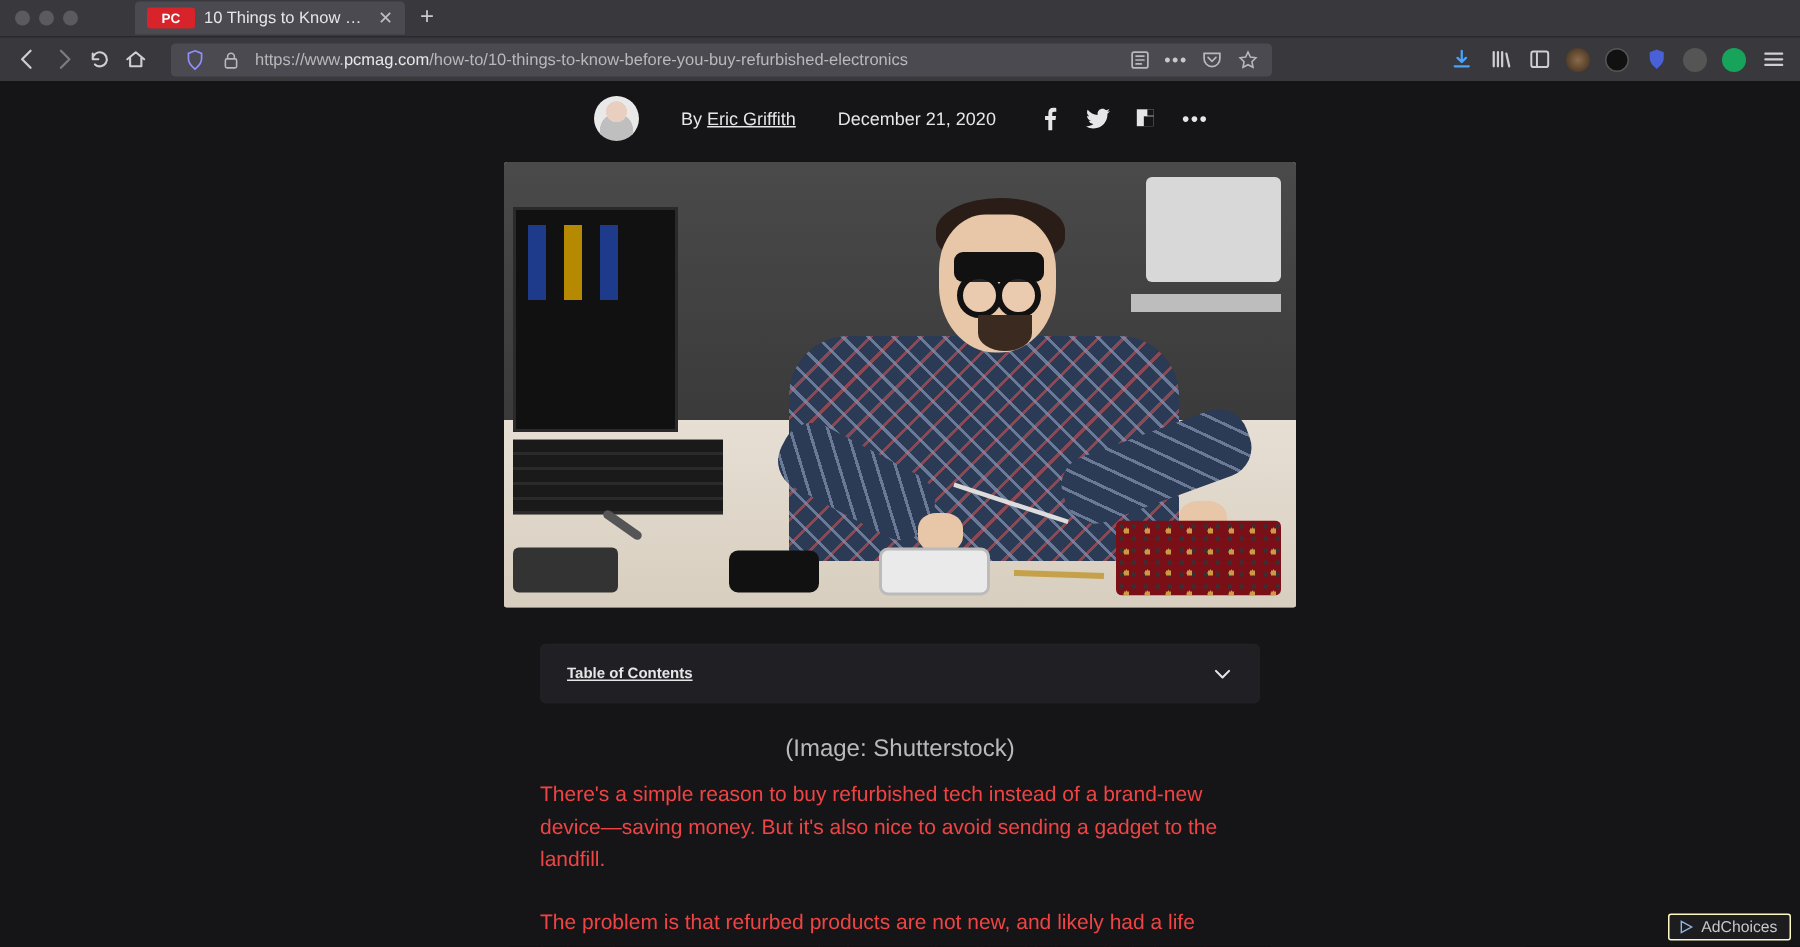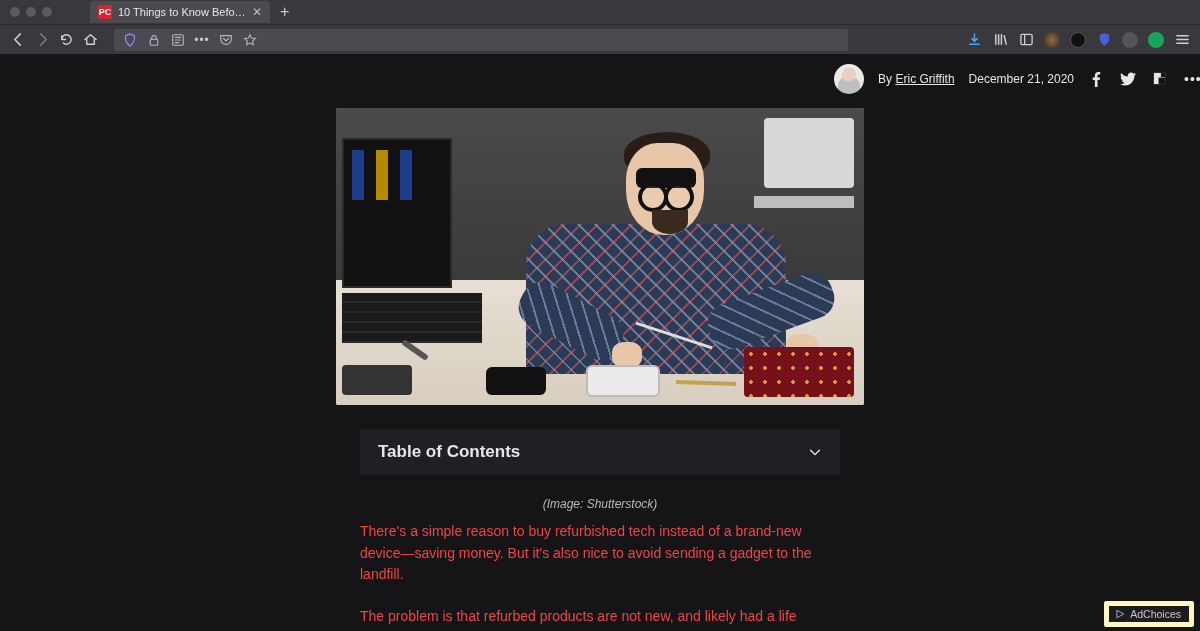--- a/index.html
+++ b/index.html
@@ -3,35 +3,35 @@
 <meta charset="utf-8">
 <style>
   * { margin: 0; padding: 0; box-sizing: border-box; }
   html, body { width: 1200px; height: 631px; overflow: hidden; font-family: -apple-system, BlinkMacSystemFont, "Segoe UI", Arial, sans-serif; background: #111; }
   
   .chrome { background: #38383d; color: #c9c9cc; }
   .tabstrip { height: 24px; display: flex; align-items: center; padding: 0 6px; }
   .traffic { display: flex; gap: 6px; padding: 0 8px 0 4px; }
   .dot { width: 10px; height: 10px; border-radius: 50%; background: #5b5b5f; }
   .tab { display: flex; align-items: center; gap: 6px; background: #4a4a50; height: 22px; padding: 0 8px; border-top-left-radius: 3px; border-top-right-radius: 3px; margin-left: 30px; font-size: 11px; color: #e6e6e8; max-width: 180px; }
-  .favicon { width: 14px; height: 14px; background: #d8232a; color: #fff; font-size: 9px; font-weight: 700; display: flex; align-items: center; justify-content: center; border-radius: 2px; }
+  .favicon { width: 32px; height: 14px; background: #d8232a; color: #fff; font-size: 9px; font-weight: 700; display: flex; align-items: center; justify-content: center; border-radius: 2px; }
   .tab-title { white-space: nowrap; overflow: hidden; text-overflow: ellipsis; flex: 1; }
   .tab-close { font-size: 12px; color: #bdbdc0; }
   .newtab { margin-left: 10px; font-size: 16px; color: #c9c9cc; }
   .navbar { height: 30px; background: #38383d; display: flex; align-items: center; gap: 8px; padding: 0 10px; border-top: 1px solid #2a2a2e; }
   .nav-icon { width: 16px; height: 16px; display: flex; align-items: center; justify-content: center; color: #c9c9cc; }
   .nav-icon.dis { opacity: .45; }
   .urlbar { flex: 1; height: 22px; background: #4a4a50; border-radius: 3px; display: flex; align-items: center; padding: 0 8px; gap: 8px; font-size: 11px; color: #b9b9bc; margin: 0 110px 0 8px; }
   .url-text { flex: 1; white-space: nowrap; overflow: hidden; }
   .url-text .host { color: #e8e8ea; }
   .right-icons { display: flex; align-items: center; gap: 10px; margin-left: auto; }
   .ext { width: 16px; height: 16px; border-radius: 50%; }
   
   .page { background: #151518; color: #e6e6e8; height: 577px; overflow: hidden; position: relative; }
-  .byline { display: flex; align-items: center; justify-content: flex-end; gap: 14px; padding: 10px 0 14px; font-size: 12px; }
+  .byline { display: flex; align-items: center; justify-content: center; gap: 28px; padding: 10px 0 14px; font-size: 12px; }
   .avatar { width: 30px; height: 30px; border-radius: 50%; background: radial-gradient(circle at 50% 35%, #e9cfbf 0 28%, transparent 29%), radial-gradient(circle at 50% 75%, #bfbfbf 0 40%, transparent 41%), #e9e9e9; }
   .author a { color: #e6e6e8; text-decoration: underline; }
   .share { display: flex; align-items: center; gap: 16px; }
   .share-ic { width: 16px; height: 16px; color: #e6e6e8; }
   .hero-wrap { display: flex; justify-content: center; }
   .hero { width: 528px; height: 297px; background: #cfc8bf; position: relative; overflow: hidden; border-radius: 2px; }
   
   .hero .bg-shelf { position:absolute; left:0; right:0; top:0; height:60%; background: linear-gradient(#4a4a4a,#3a3a3a); }
   .hero .desk { position:absolute; left:0; right:0; bottom:0; height:42%; background: linear-gradient(#e7dfd4,#d7cebf); }
   .hero .pcu { position:absolute; left:6px; top:30px; width:110px; height:150px; background:#111; border:2px solid #2a2a2a; }
@@ -53,24 +53,24 @@
   .hero .hand-l { position:absolute; left:156px; top:214px; width:30px; height:26px; background:#e8c6a8; border-radius:40%; }
   .hero .hand-r { position:absolute; left:330px; top:206px; width:32px; height:26px; background:#e8c6a8; border-radius:40%; }
   .hero .tool { position:absolute; left:178px; top:206px; width:80px; height:3px; background:#ddd; transform:rotate(18deg);}
   .hero .solder { position:absolute; left:6px; bottom:10px; width:70px; height:30px; background:#333; border-radius:4px;}
   .hero .solder::after{content:"";position:absolute;left:58px;top:-18px;width:30px;height:6px;background:#555;transform:rotate(35deg);border-radius:3px;}
   .hero .phone1{position:absolute;left:150px;bottom:10px;width:60px;height:28px;background:#111;border-radius:6px;}
   .hero .phone2{position:absolute;left:250px;bottom:8px;width:74px;height:32px;background:#eaeaea;border:2px solid #bbb;border-radius:6px;}
   .hero .sd{position:absolute;left:340px;bottom:20px;width:60px;height:4px;background:#c5a24a;transform:rotate(2deg);}
   .hero .pcb{position:absolute;right:10px;bottom:8px;width:110px;height:50px;background:#7a0f18;border-radius:4px;background-image:radial-gradient(#c94 2px,transparent 2px),radial-gradient(#333 1.5px,transparent 1.5px);background-size:14px 14px,8px 8px;}
   .article-wrap { width: 480px; margin: 24px auto 0; }
-  .toc { background: #202024; border-radius: 4px; padding: 13px 18px; display: flex; align-items: center; justify-content: space-between; font-size: 17px; font-weight: 600; cursor: pointer; }
-  .caption { text-align: center; font-style: italic; font-size: 12px; color: #b9b9bc; margin: 22px 0 10px; }
+  .toc { background: #202024; border-radius: 4px; padding: 13px 18px; display: flex; align-items: center; justify-content: space-between; font-size: 10px; font-weight: 600; cursor: pointer; text-decoration: underline; }
+  .caption { text-align: center; font-size: 16px; color: #b9b9bc; margin: 22px 0 10px; }
   .body p { font-size: 14px; line-height: 1.55; color: #ef4444; margin-bottom: 20px; }
-  .adchoices { position: absolute; right: 6px; bottom: 4px; background: rgba(30,30,32,.9); border: 5px solid #fef9c3; color: #c8c8cb; font-size: 10.5px; padding: 2px 8px 2px 6px; display: flex; align-items: center; gap: 5px; border-radius: 2px; }
+  .adchoices { position: absolute; right: 6px; bottom: 4px; background: rgba(30,30,32,.9); border: 1px solid #fef9c3; color: #c8c8cb; font-size: 10.5px; padding: 2px 8px 2px 6px; display: flex; align-items: center; gap: 5px; border-radius: 2px; }
   svg { display: block; }
 </style>
 </head>
 <body>
 
 <div class="chrome">
   <div class="tabstrip">
     <div class="traffic">
       <div class="dot"></div>
       <div class="dot"></div>
@@ -109,20 +109,23 @@
         <svg width="14" height="14" viewBox="0 0 16 16">
             <path d="M8 1l5 2v4c0 4-3 6-5 8-2-2-5-4-5-8V3l5-2z" fill="none" stroke="#8f8fff" stroke-width="1.3"></path>
           </svg>
       </span>
       <span class="nav-icon">
         <svg width="12" height="12" viewBox="0 0 16 16">
             <rect x="3" y="7" width="10" height="8" rx="1.5" fill="none" stroke="#b9b9bc" stroke-width="1.4"></rect>
             <path d="M5 7V5a3 3 0 0 1 6 0v2" fill="none" stroke="#b9b9bc" stroke-width="1.4"></path>
           </svg>
       </span>
+      <div class="url-text">
+        <span>https://www.</span><span class="host">pcmag.com</span><span>/how-to/10-things-to-know-before-you-buy-refurbished-electronics</span>
+      </div>
       <span class="nav-icon">
         <svg width="14" height="14" viewBox="0 0 16 16">
             <rect x="2" y="2" width="12" height="12" rx="1.5" fill="none" stroke="#b9b9bc" stroke-width="1.3"></rect>
             <path d="M5 5h6M5 8h6M5 11h4" stroke="#b9b9bc" stroke-width="1.3" stroke-linecap="round"></path>
           </svg>
       </span>
       <span class="nav-icon" style="letter-spacing:1px;font-size:12px;">•••</span>
       <span class="nav-icon">
         <svg width="14" height="14" viewBox="0 0 16 16">
             <path d="M2 3h12v4a6 6 0 0 1-12 0V3z" fill="none" stroke="#b9b9bc" stroke-width="1.3"></path>

